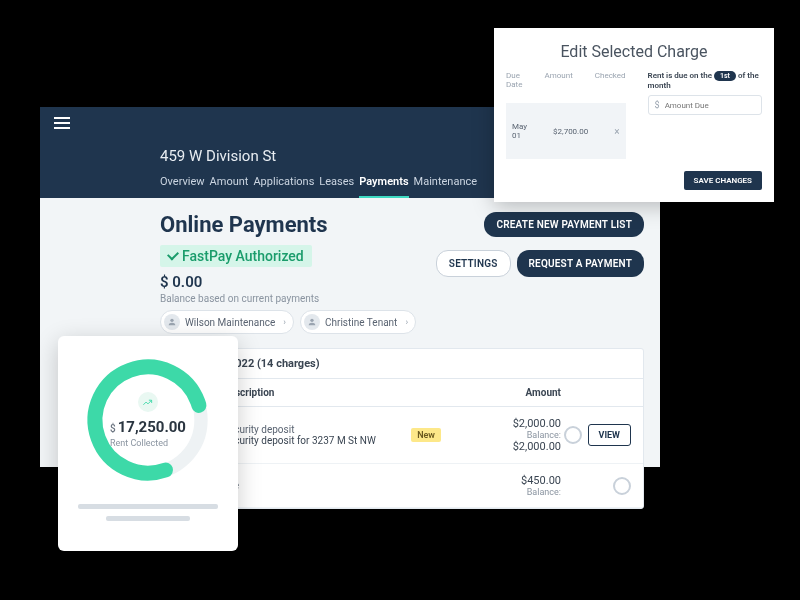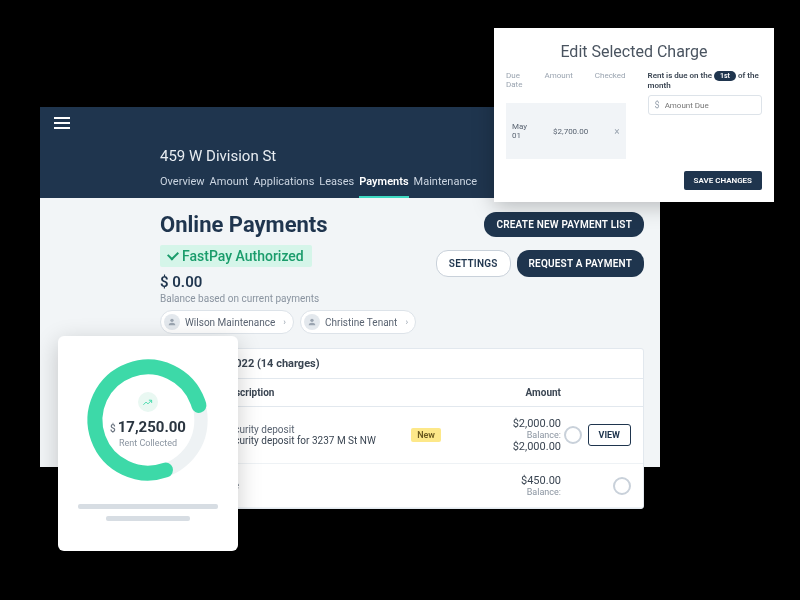--- a/index.html
+++ b/index.html
@@ -63,21 +63,21 @@
 .edit-due{font-size:8px;color:#3a4552;font-weight:600}
 .edit-pill{display:inline-block;background:#1f354e;color:#fff;padding:1px 6px;border-radius:8px;font-size:7px}
 .edit-input{display:flex;align-items:center;border:1px solid #dde3e9;border-radius:3px;margin-top:5px;padding:4px 6px}
 .edit-input .dollar{color:#9aa4b0;font-size:9px;margin-right:5px}
 .edit-input input{border:none;outline:none;font-size:8px;width:100%;color:#9aa4b0}
 .edit-footer{display:flex;justify-content:flex-end;padding:0 12px 12px}
 .save-btn{background:#1f354e;color:#fff;font-size:8px;font-weight:600;padding:5px 10px;border:none;border-radius:2px;cursor:pointer}
 .stat-card{position:absolute;left:58px;top:336px;width:180px;height:215px;background:#fff;border-radius:6px;box-shadow:0 6px 24px rgba(0,0,0,.2);z-index:25;padding-top:14px}
 .donut-wrap{position:relative;width:140px;height:140px;margin:0 auto}
 .donut{width:140px;height:140px}
-.donut-center{position:absolute;top:50%;left:50%;transform:translate(-50%,-50%);text-align:center}
+.donut-center{position:absolute;top:50%;left:50%;transform:translate(-50%,-50%);}
 .trend{width:20px;height:20px;border-radius:50%;background:#e9f8f2;display:flex;align-items:center;justify-content:center;margin:0 auto 6px}
 .trend svg{width:11px;height:11px;stroke:#3dd9a8;fill:none;stroke-width:2}
 .stat-val{font-size:15px;font-weight:700;color:#2a3540}
 .stat-val .ds{font-size:10px;font-weight:500;color:#6b7480;margin-right:2px}
 .stat-lbl{font-size:9px;color:#8a94a0;margin-top:2px}
 .bars{margin:14px 20px 0}
 .bar{height:5px;background:#d7dde3;border-radius:2px;margin-bottom:7px}
 .bar.short{width:60%;margin-left:auto;margin-right:auto}
 </style>
 </head>

